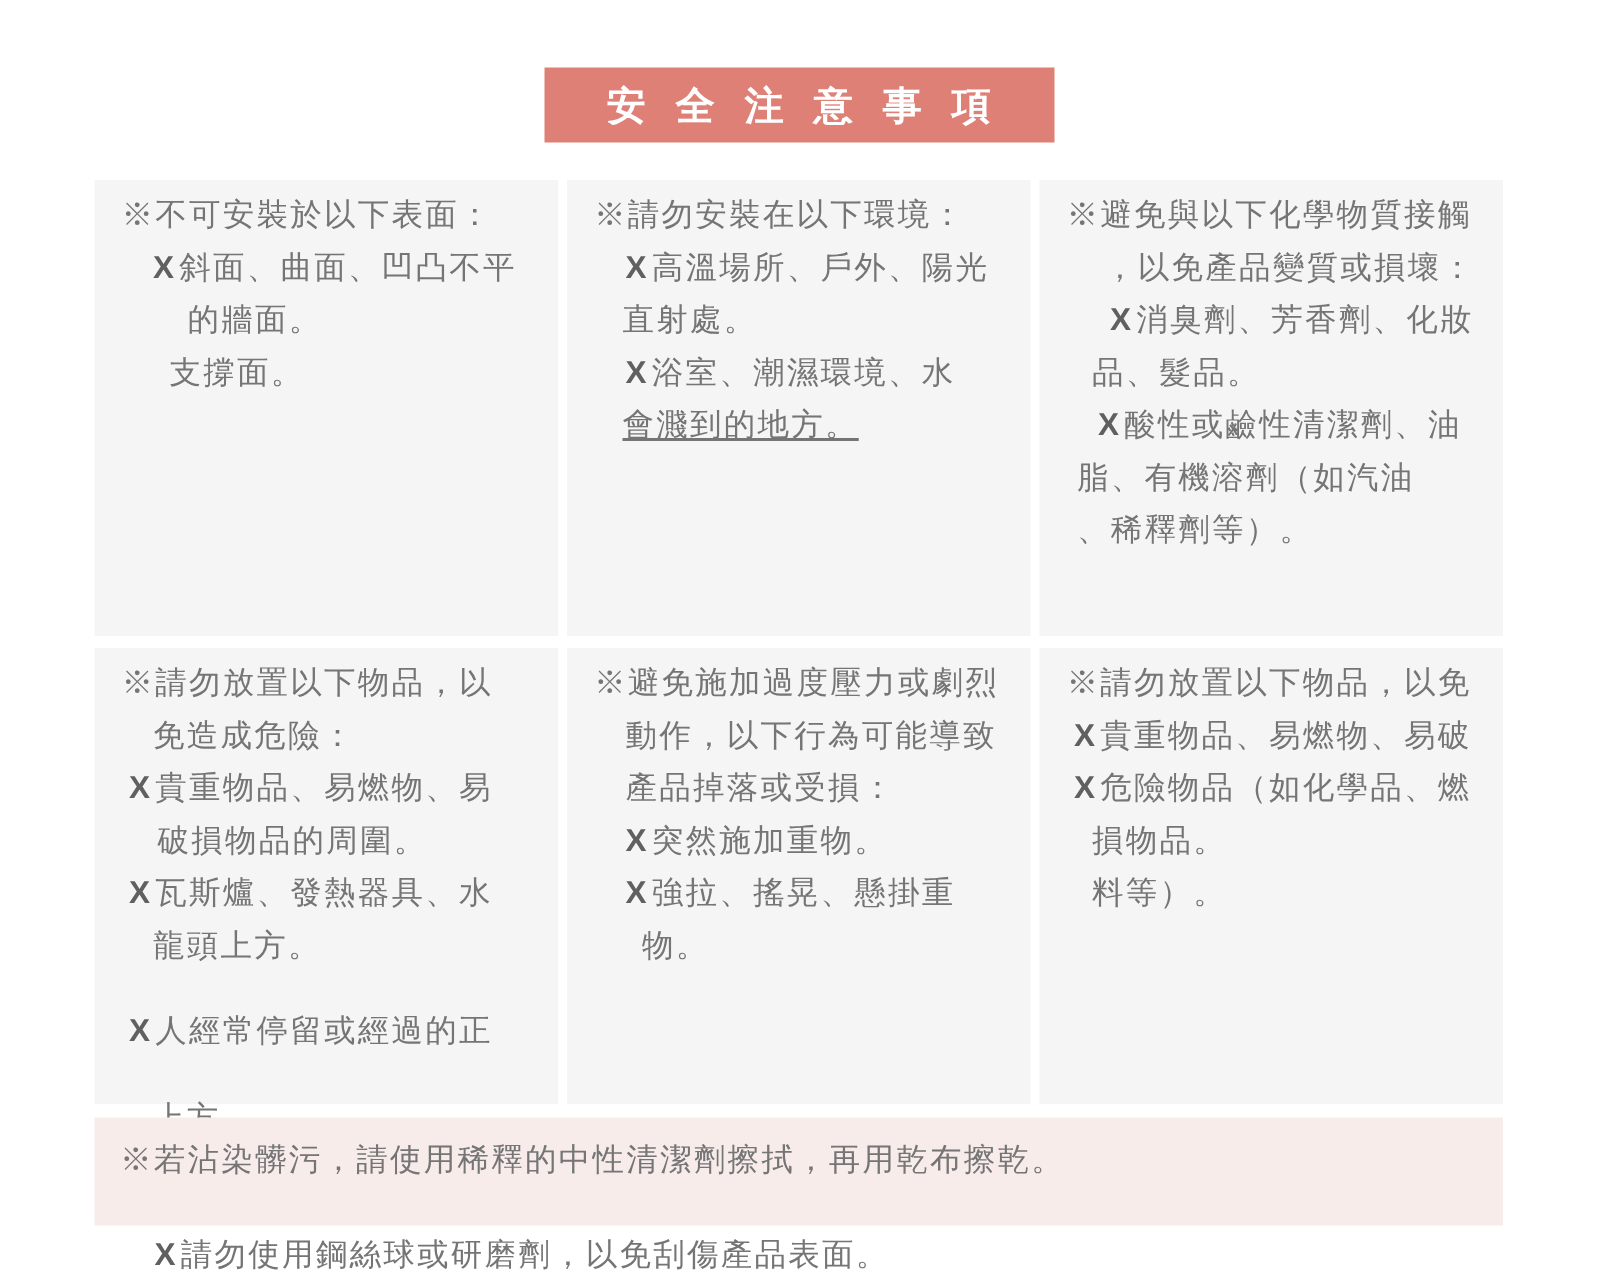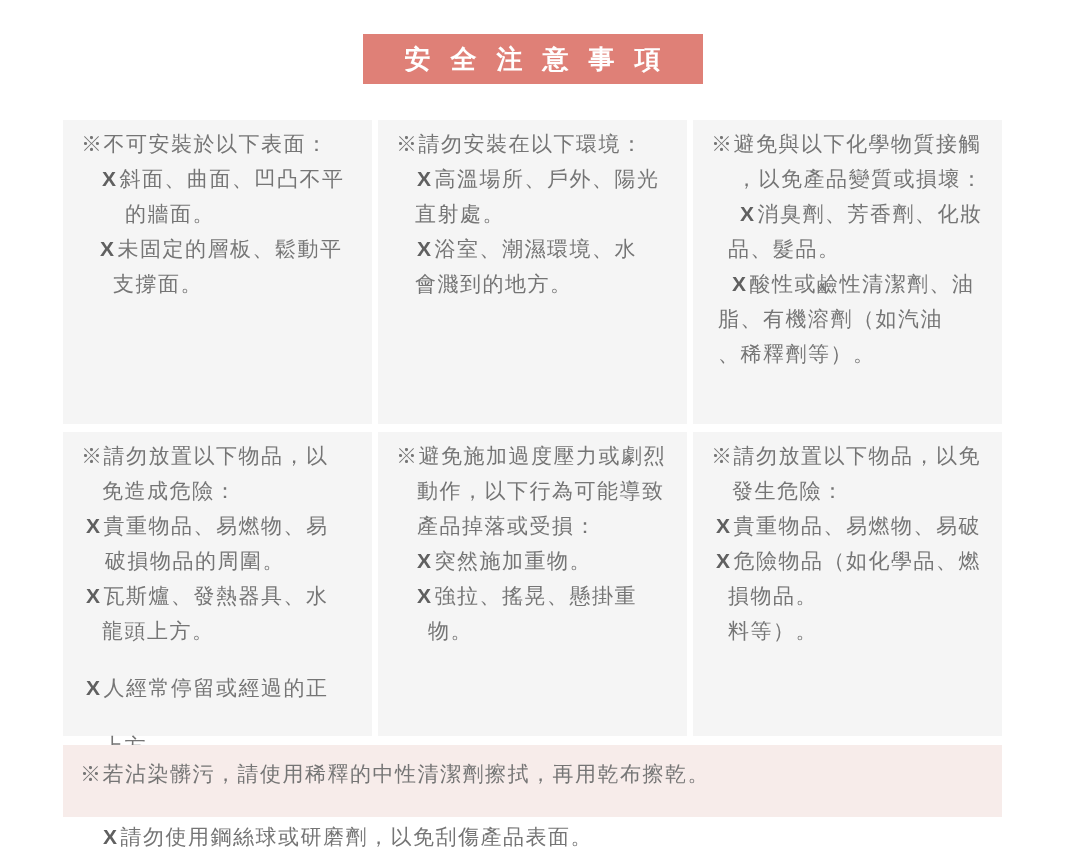--- a/index.html
+++ b/index.html
@@ -17,21 +17,21 @@
   .page {
     width: 1065px;
     height: 855px;
     position: relative;
   }
   .banner {
     width: 340px;
     height: 50px;
     margin: 0 auto;
     position: relative;
-    top: 34px;
+    top: 45px;
     background: var(--banner-bg, #df8077);
     display: flex;
     align-items: center;
     justify-content: center;
   }
   .banner-text {
     color: var(--banner-text, #ffffff);
     font-size: 26px;
     font-weight: bold;
     letter-spacing: 20px;
@@ -84,29 +84,28 @@
 
 <div class="page">
   <div class="banner">
     <span class="banner-text">安全注意事項</span>
   </div>
   <div class="grid" id="cards">
       <div class="card">
         <div class="line" style="padding-left: 0px;"><span class="ref-mark">※</span><span>不可安裝於以下表面：</span></div>
         <div class="line" style="padding-left: 21px;"><span class="x-mark">X</span><span>斜面、曲面、凹凸不平</span></div>
         <div class="line" style="padding-left: 44px;"><span>的牆面。</span></div>
-        <div class="line" style="padding-left: 19px;"><span class="x-mark">X</span><span>未固定的層板、鬆動平</span></div>
         <div class="line" style="padding-left: 32px;"><span>支撐面。</span></div>
       </div>
       <div class="card">
         <div class="line" style="padding-left: 0px;"><span class="ref-mark">※</span><span>請勿安裝在以下環境：</span></div>
         <div class="line" style="padding-left: 21px;"><span class="x-mark">X</span><span>高溫場所、戶外、陽光</span></div>
         <div class="line" style="padding-left: 19px;"><span>直射處。</span></div>
         <div class="line" style="padding-left: 21px;"><span class="x-mark">X</span><span>浴室、潮濕環境、水</span></div>
-        <div class="line" style="padding-left: 19px;"><span>會濺到的地方。</span></div>
+        <div class="line" style="padding-left: 19px; text-decoration: underline;"><span>會濺到的地方。</span></div>
       </div>
       <div class="card">
         <div class="line" style="padding-left: 0px;"><span class="ref-mark">※</span><span>避免與以下化學物質接觸</span></div>
         <div class="line" style="padding-left: 25px;"><span>，以免產品變質或損壞：</span></div>
         <div class="line" style="padding-left: 29px;"><span class="x-mark">X</span><span>消臭劑、芳香劑、化妝</span></div>
         <div class="line" style="padding-left: 17px;"><span>品、髮品。</span></div>
         <div class="line" style="padding-left: 21px;"><span class="x-mark">X</span><span>酸性或鹼性清潔劑、油</span></div>
         <div class="line" style="padding-left: 7px;"><span>脂、有機溶劑（如汽油</span></div>
         <div class="line" style="padding-left: 7px;"><span>、稀釋劑等）。</span></div>
       </div>
@@ -123,21 +122,20 @@
       <div class="card">
         <div class="line" style="padding-left: 0px;"><span class="ref-mark">※</span><span>避免施加過度壓力或劇烈</span></div>
         <div class="line" style="padding-left: 21px;"><span>動作，以下行為可能導致</span></div>
         <div class="line" style="padding-left: 21px;"><span>產品掉落或受損：</span></div>
         <div class="line" style="padding-left: 21px;"><span class="x-mark">X</span><span>突然施加重物。</span></div>
         <div class="line" style="padding-left: 21px;"><span class="x-mark">X</span><span>強拉、搖晃、懸掛重</span></div>
         <div class="line" style="padding-left: 32px;"><span>物。</span></div>
       </div>
       <div class="card">
         <div class="line" style="padding-left: 0px;"><span class="ref-mark">※</span><span>請勿放置以下物品，以免</span></div>
-        <div class="line" style="padding-left: 21px;"><span>發生危險：</span></div>
         <div class="line" style="padding-left: 5px;"><span class="x-mark">X</span><span>貴重物品、易燃物、易破</span></div>
         <div class="line" style="padding-left: 5px;"><span class="x-mark">X</span><span>危險物品（如化學品、燃</span></div>
         <div class="line" style="padding-left: 17px;"><span>損物品。</span></div>
         <div class="line" style="padding-left: 17px;"><span>料等）。</span></div>
       </div>
     </div>
   <div class="note" id="note">
       <div class="line" style="padding-left: 0px;"><span class="ref-mark">※</span><span>若沾染髒污，請使用稀釋的中性清潔劑擦拭，再用乾布擦乾。</span></div>
       <div class="line" style="padding-left: 23px; margin-top: 28px;"><span class="x-mark">X</span><span>請勿使用鋼絲球或研磨劑，以免刮傷產品表面。</span></div>
     </div>

